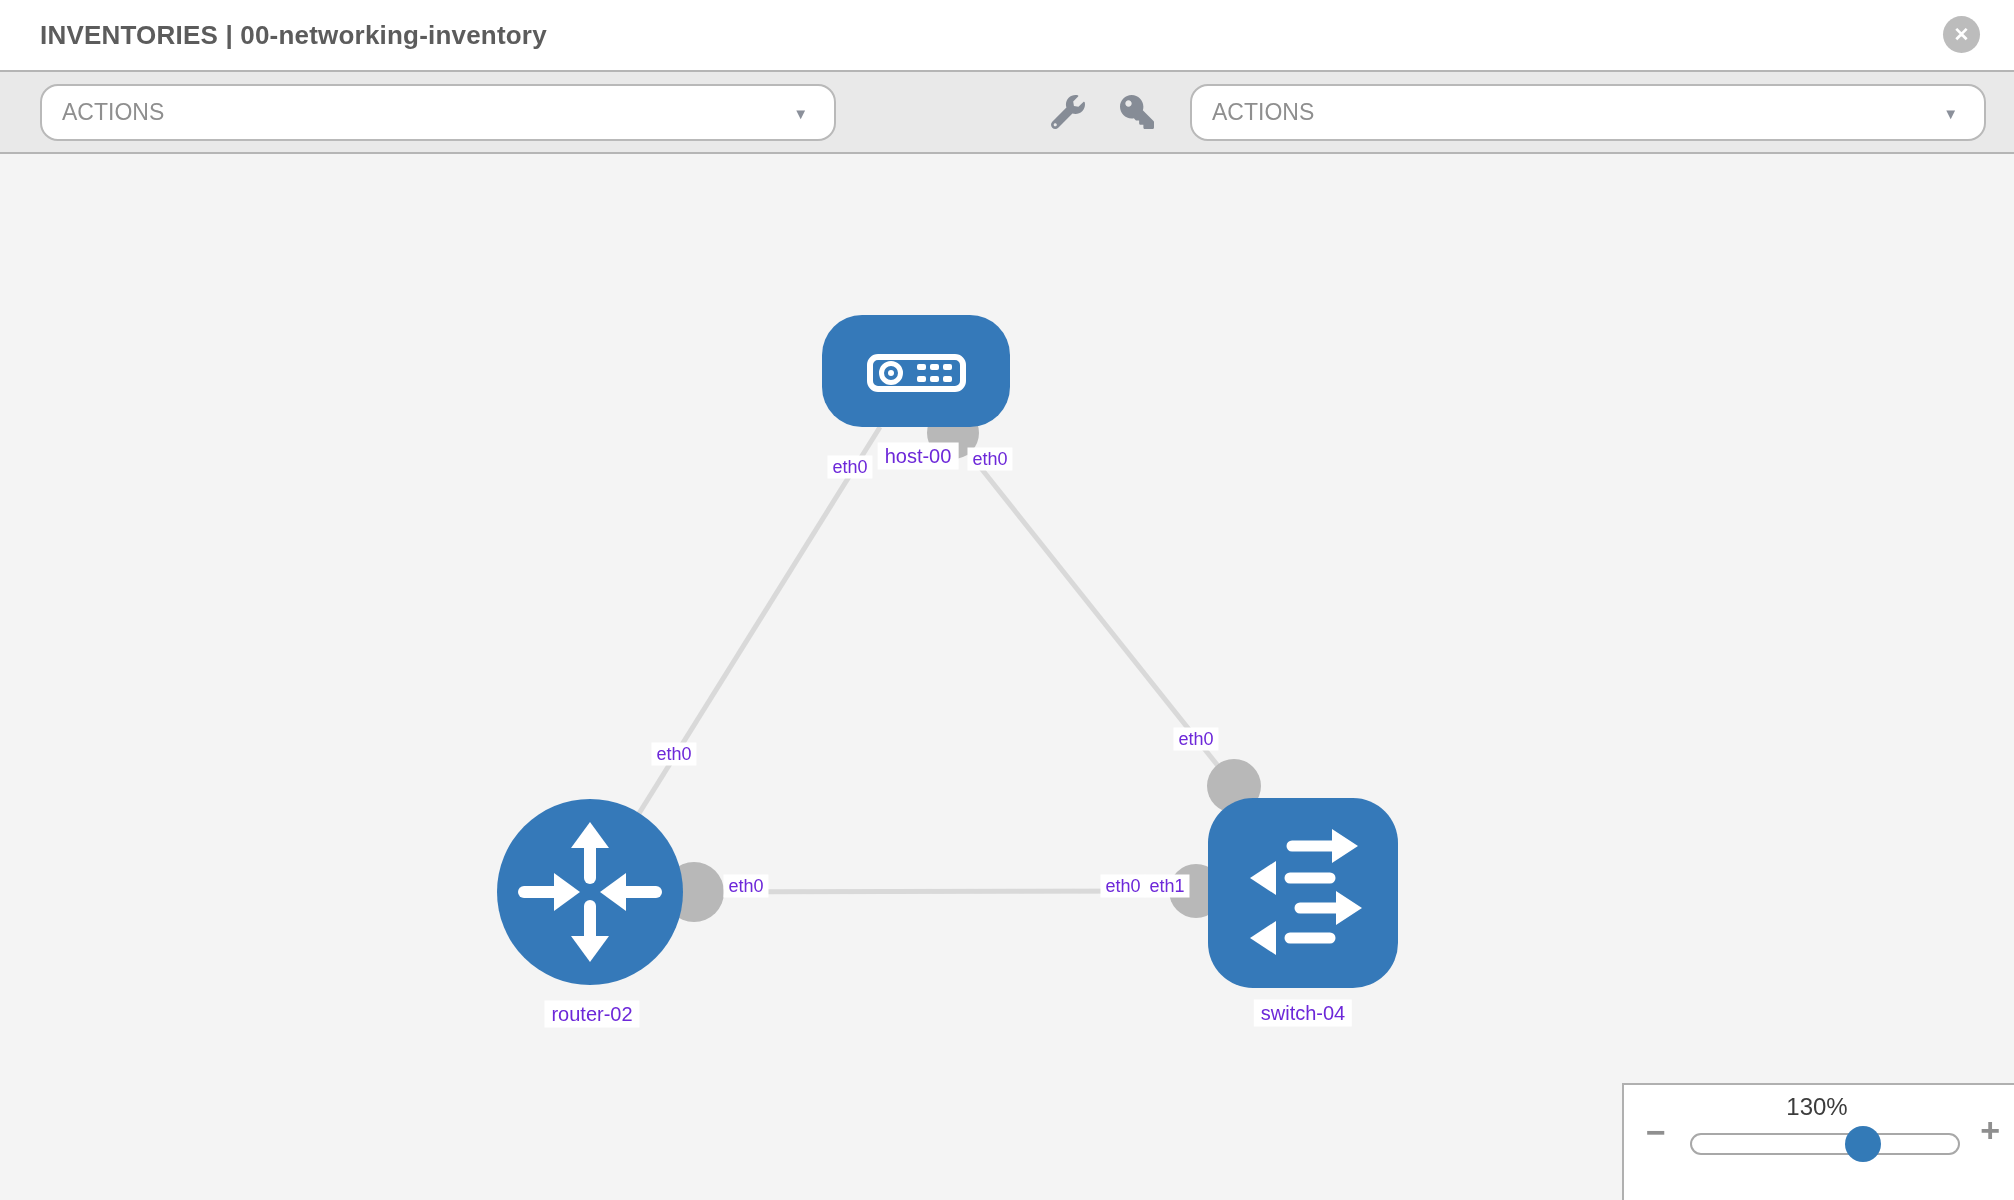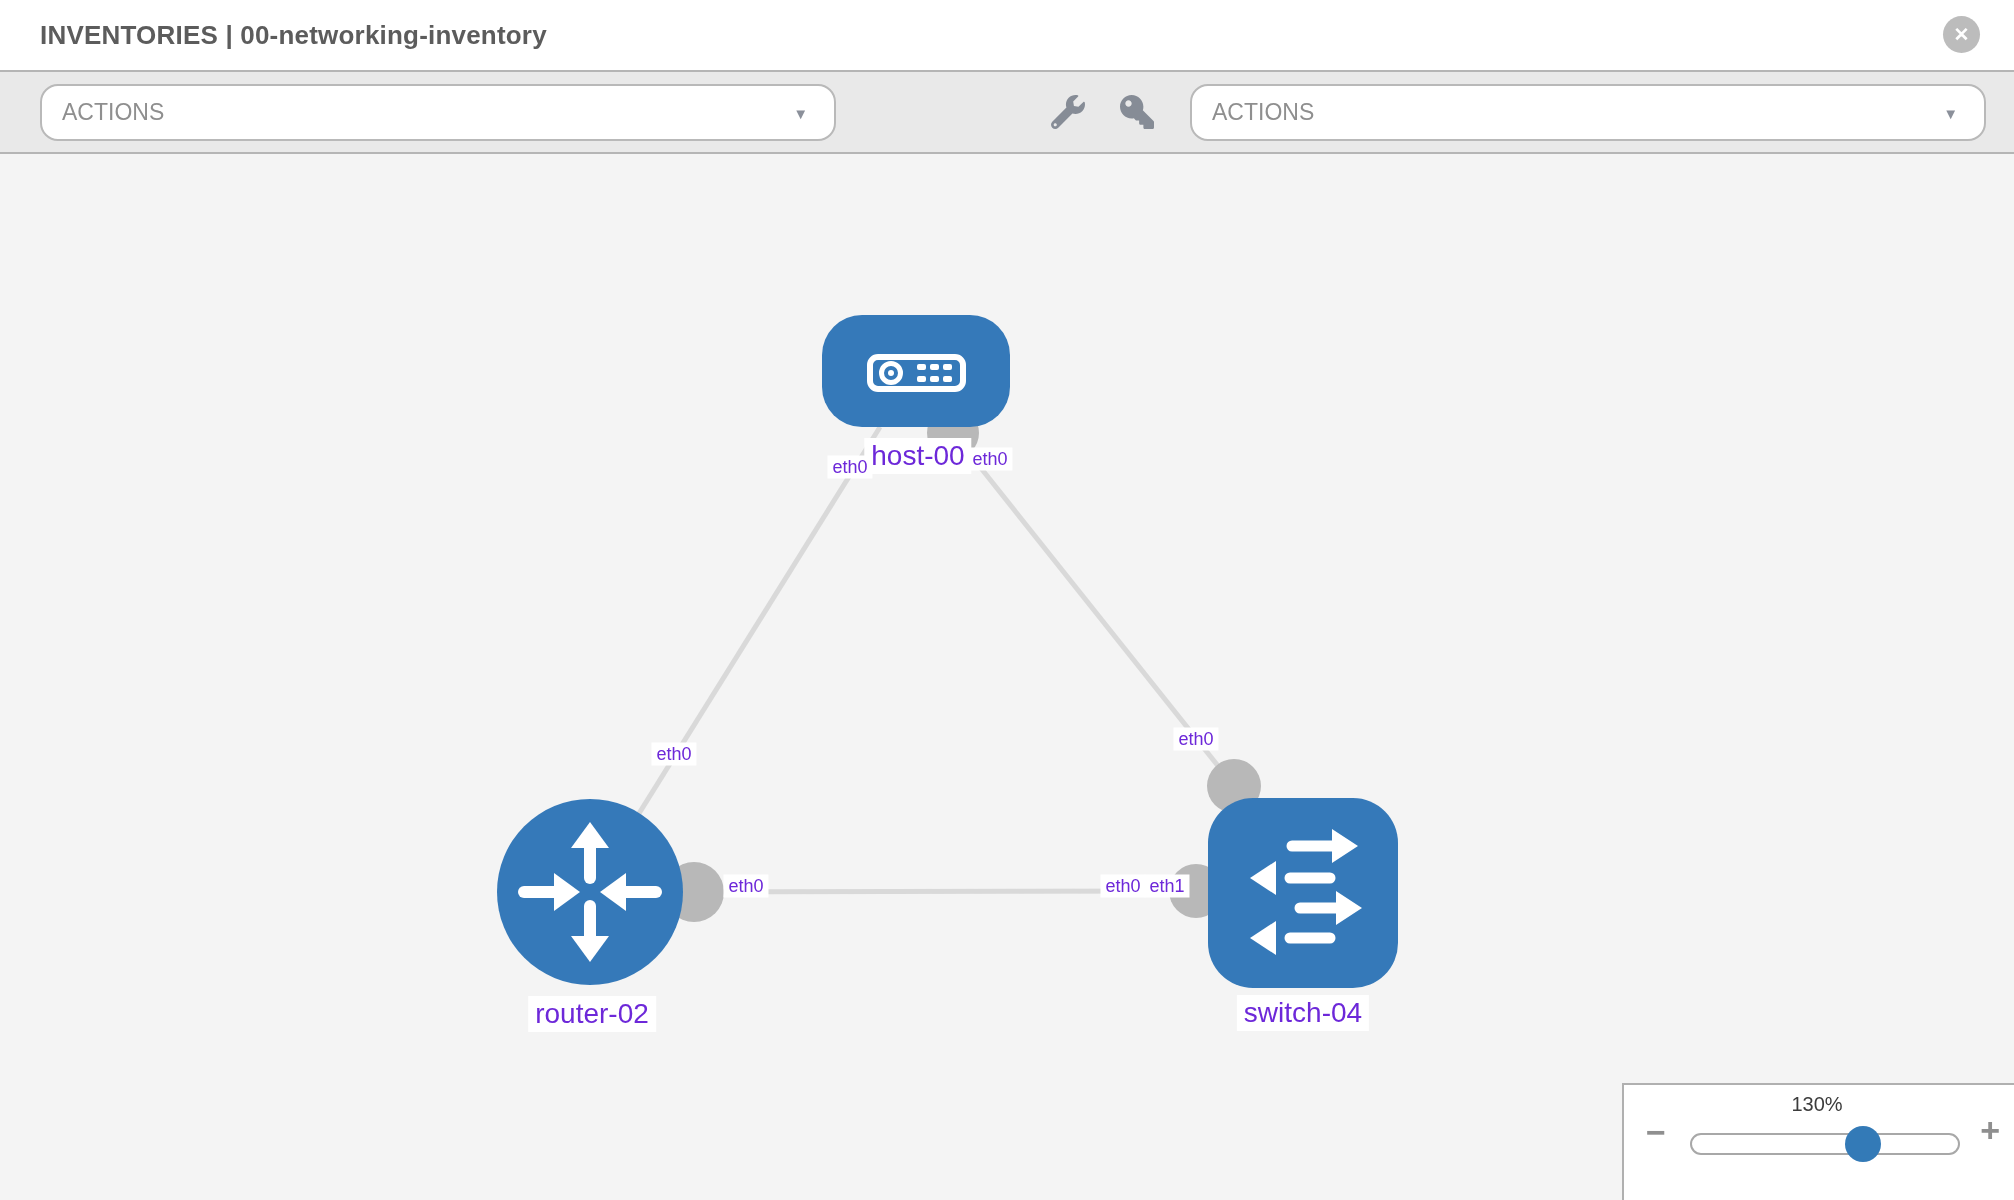--- a/index.html
+++ b/index.html
@@ -29,28 +29,28 @@
   .tool-icon svg { fill:#868c96; }
   .icon-wrench { left:1047px; }
   .icon-key { left:1116px; }
 
   
   .canvas { position:absolute; top:154px; left:0; width:2014px; height:1046px; background:#f4f4f4; overflow:hidden; }
   .canvas svg.topo { position:absolute; top:0; left:0; }
 
   .node-label, .if-label { position:absolute; transform:translate(-50%,-50%);
          background:#fff; color:#6d28d9; white-space:nowrap; }
-  .node-label { font-size:28px; padding:2px 7px; }
+  .node-label { font-size:20px; padding:2px 7px; }
   .if-label { font-size:18px; padding:1px 5px; }
 
   
   .zoom-panel { position:absolute; right:0; bottom:0; width:392px; height:117px; background:#fff;
                 border-top:2px solid #b0b0b0; border-left:2px solid #b0b0b0; }
   .zoom-level { position:absolute; top:8px; left:0; right:12px; text-align:center;
-                font-size:20px; color:#3c3c3c;margin-left:8px; }
+                font-size:24px; color:#3c3c3c;margin-left:8px; }
   .zoom-minus { position:absolute; left:22px; top:30px; font-size:34px; font-weight:700;
                 color:#8f8f8f; cursor:pointer; line-height:1; }
   .zoom-plus  { position:absolute; right:14px; top:28px; font-size:34px; font-weight:700;
                 color:#8f8f8f; cursor:pointer; line-height:1; }
   .zoom-track { position:absolute; left:66px; top:48px; width:270px; height:22px;
                 border:2px solid #a8a8a8; border-radius:12px; background:#fff; cursor:pointer; }
   .zoom-handle { position:absolute; left:221px; top:41px; width:36px; height:36px; border-radius:50%;
                  background:#337ab7; cursor:grab; }
 </style>
 </head>

